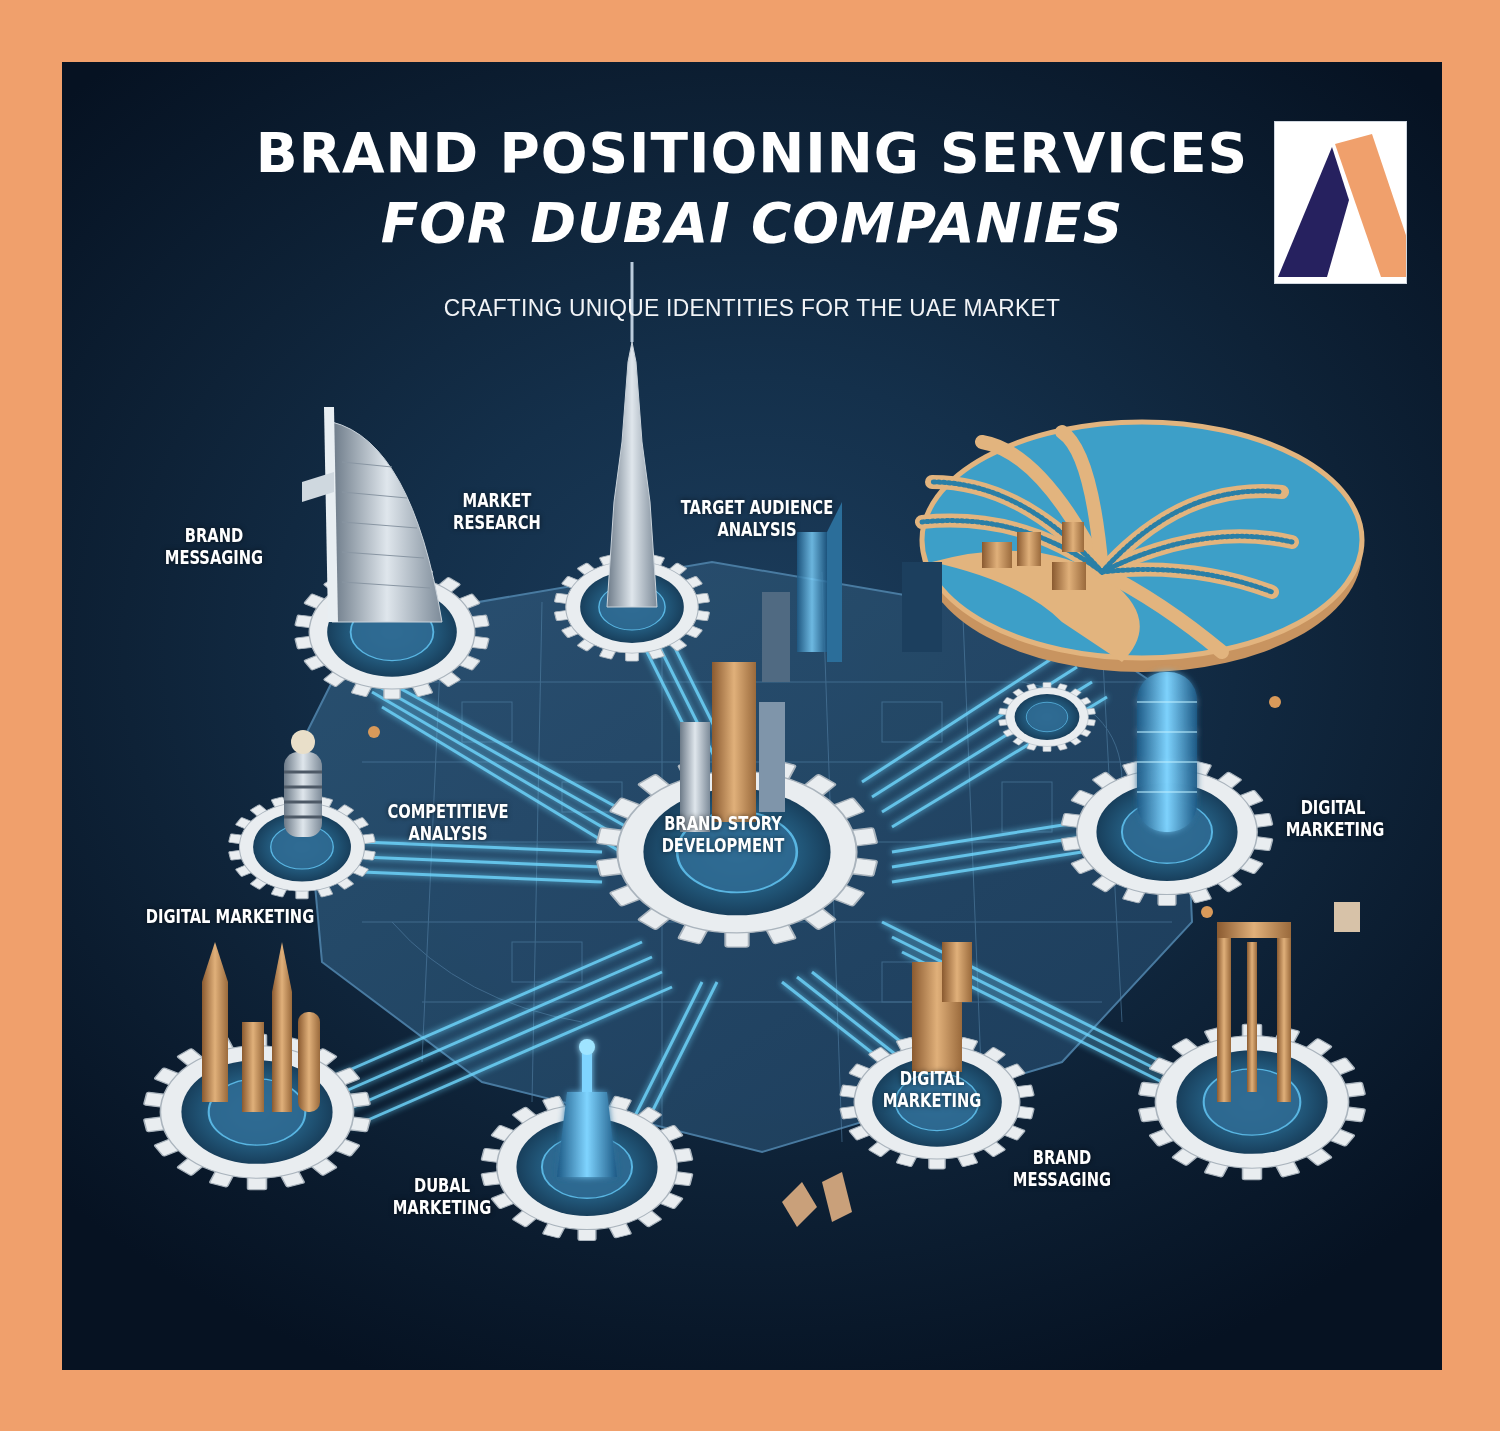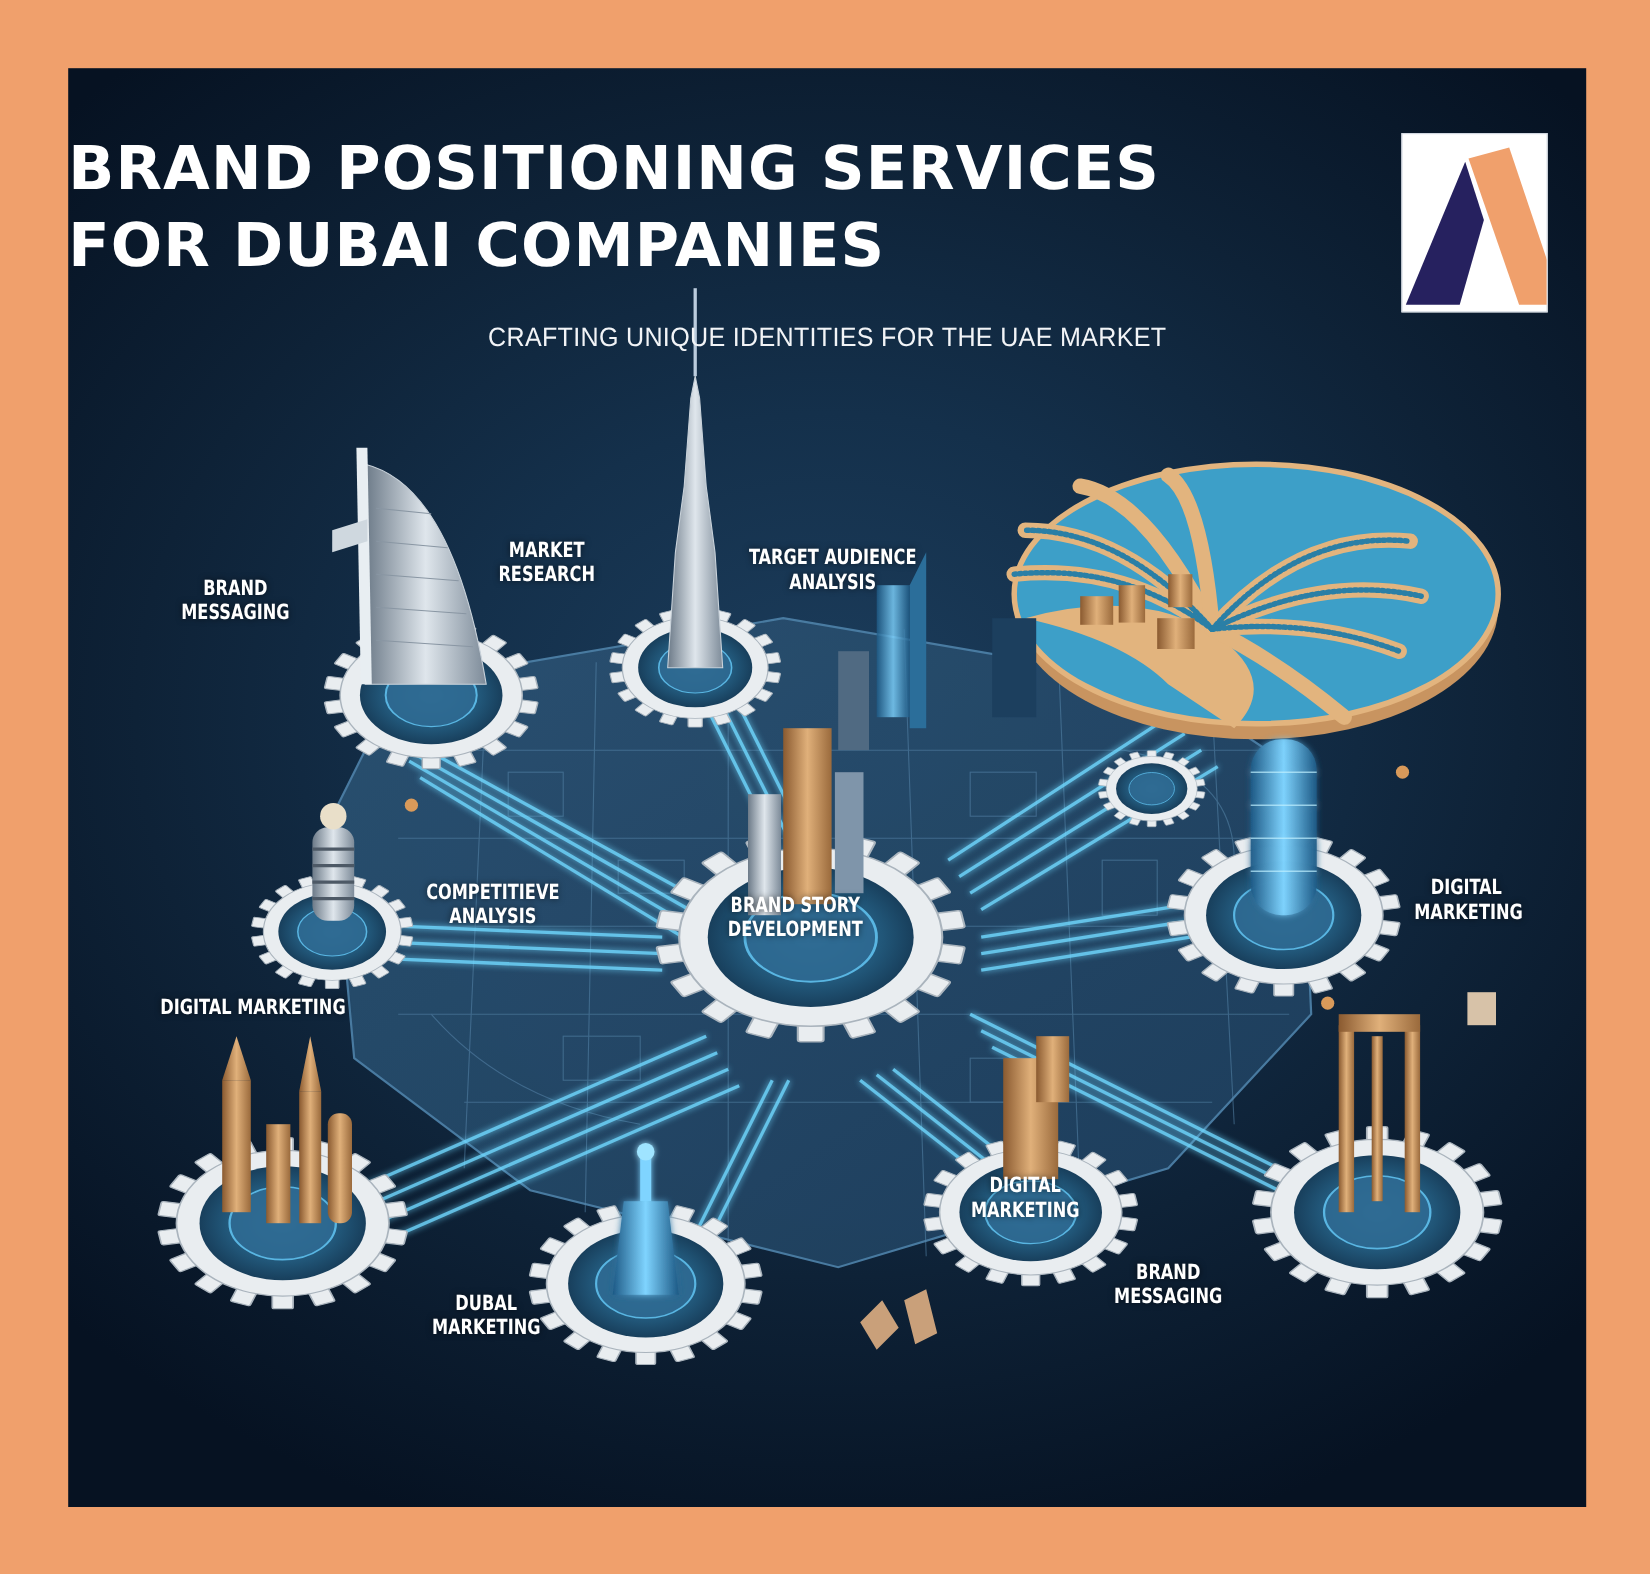--- a/index.html
+++ b/index.html
@@ -1,20 +1,20 @@
 <!DOCTYPE html>
 <html><head>
 <meta charset="utf-8">
 <style>
   html,body{margin:0;padding:0;}
   body{width:1500px;height:1431px;background:#f0a06c;position:relative;overflow:hidden;font-family:"Liberation Sans","DejaVu Sans",sans-serif;}
   .panel{position:absolute;left:62px;top:62px;width:1380px;height:1308px;overflow:hidden;
     background:radial-gradient(ellipse 70% 60% at 50% 45%,#1c3d5c 0%,#14304b 35%,#0e2237 65%,#061222 100%);}
-  .title{position:absolute;left:0;right:0;top:56px;text-align:left;color:#fff;font-weight:700;font-size:55px;line-height:70px;letter-spacing:1px;font-family:"DejaVu Sans","Liberation Sans",sans-serif;}
-  .title .l2{display:block;}
+  .title{position:absolute;left:0;right:0;top:56px;text-align:center;color:#fff;font-weight:700;font-size:55px;line-height:70px;letter-spacing:1px;font-family:"DejaVu Sans","Liberation Sans",sans-serif;}
+  .title .l2{display:block;font-style:italic;}
   .subtitle{position:absolute;left:0;right:0;top:232px;text-align:center;color:#f2f4f7;font-size:24px;letter-spacing:0.3px;font-family:"Liberation Sans",sans-serif;transform:scaleX(0.95);}
   .logo{position:absolute;left:1212px;top:59px;width:131px;height:161px;background:#fff;border:1px solid #cfd6df;}
   .logo svg{width:100%;height:100%;display:block;}
   .scene{position:absolute;left:0;top:0;width:1380px;height:1308px;}
   .lbl{position:absolute;color:#fff;font-weight:700;font-size:19px;line-height:22px;text-align:center;font-family:"DejaVu Sans Condensed","DejaVu Sans","Liberation Sans",sans-serif;text-shadow:0 0 6px rgba(0,0,0,.6);transform:scaleX(0.86);transform-origin:center;white-space:nowrap;}
   .lbl span{display:block;}
 </style>
 </head>
 <body>
 

